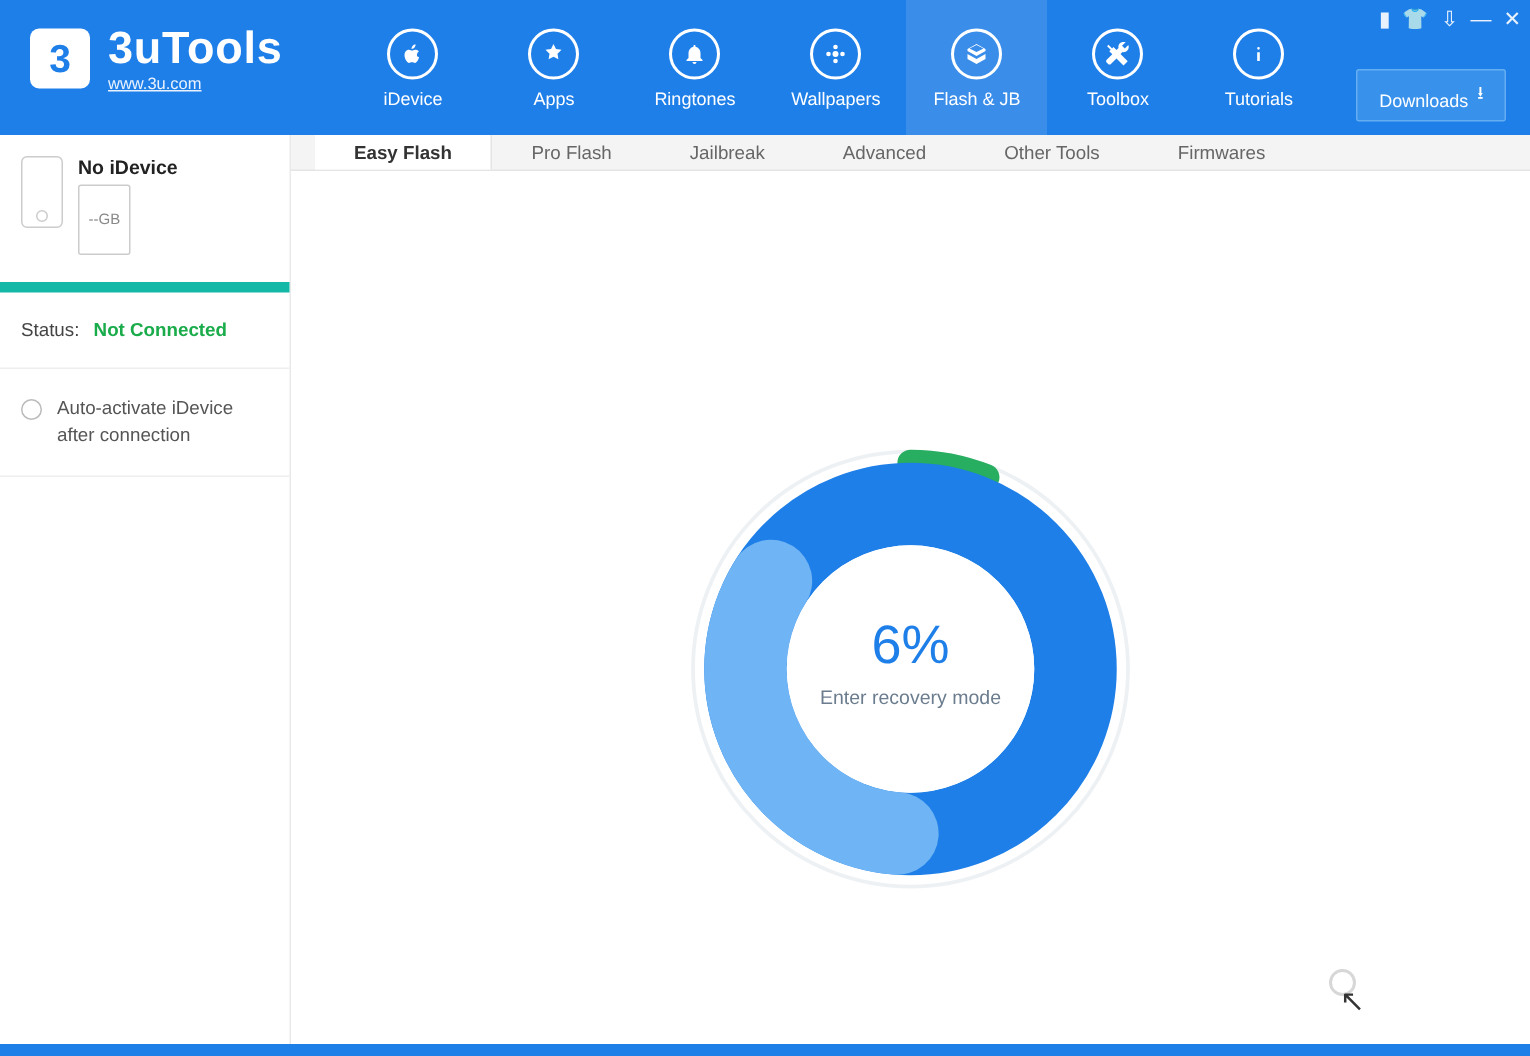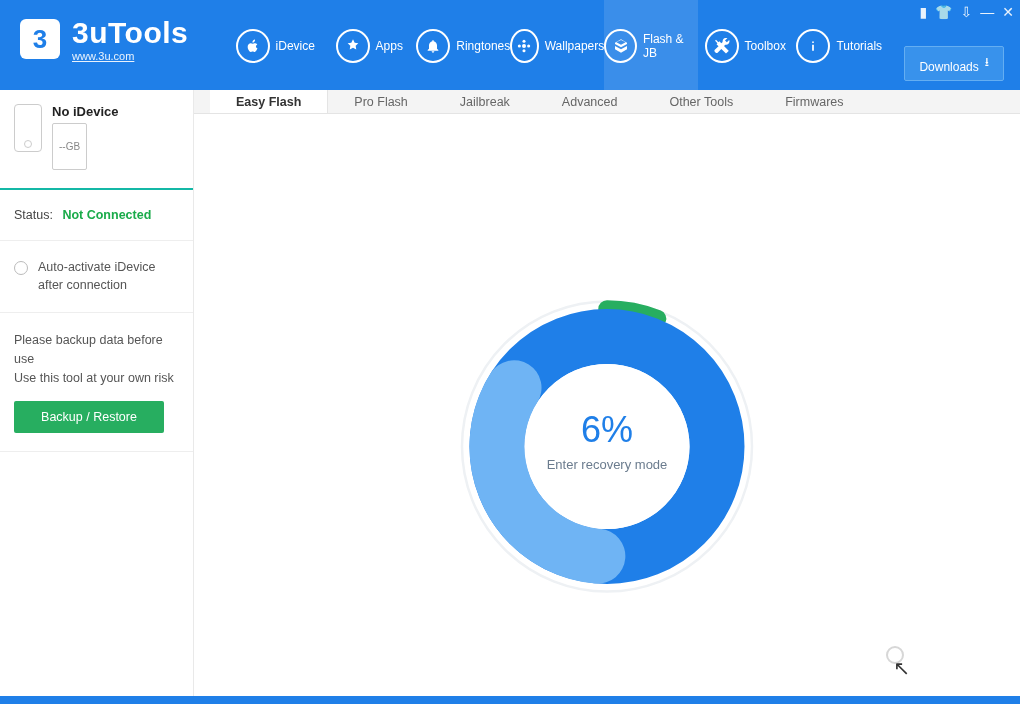--- a/index.html
+++ b/index.html
@@ -17,21 +17,21 @@
       width: 40px; height: 40px; background: #fff; border-radius: 6px;
       display: flex; align-items: center; justify-content: center;
       color: #1f7fe8; font-size: 26px; font-weight: 700;
     }
     .logo-text .brand { font-size: 30px; font-weight: 600; letter-spacing: .5px; }
     .logo-text .url   { font-size: 11px; opacity: .9; text-decoration: underline; }
 
     .nav { display: flex; align-items: center; margin-left: 40px; height: 100%; }
     .nav-item {
       width: 94px; height: 100%;
-      display: flex; flex-direction: row; align-items: center; justify-content: center;
+      display: flex; flex-direction: column; align-items: center; justify-content: center;
       gap: 6px; font-size: 12px; color: #fff; cursor: pointer;
       border-top: 2px solid transparent;
     }
     .nav-item.active { background: rgba(255,255,255,.12); }
     .nav-icn {
       width: 34px; height: 34px; border: 2px solid #fff; border-radius: 50%;
       display: flex; align-items: center; justify-content: center;
     }
     .nav-icn svg { fill: #fff; }
 
@@ -52,21 +52,21 @@
       padding-left: 210px; font-size: 12.5px; color: #666;
     }
     .subtab { padding: 0 26px; height: 100%; display: flex; align-items: center; cursor: pointer; }
     .subtab.active { background: #fff; color: #333; font-weight: 600; border-right: 1px solid #e4e4e4; }
 
     
     .sidebar {
       position: absolute; left: 0; top: 90px; width: 194px; bottom: 8px;
       background: #fff; border-right: 1px solid #e9e9e9; font-size: 12.5px;
     }
-    .dev-row { display: flex; gap: 10px; padding: 14px 14px 18px; border-bottom: 2px solid #14b8a6; }
+    .dev-row { display: flex; gap: 10px; padding: 14px 14px 18px; border-bottom: 7px solid #14b8a6; }
     .phone-icn { width: 28px; height: 48px; border: 1.5px solid #ccc; border-radius: 4px; position: relative; }
     .phone-icn::after { content:""; position:absolute; bottom:3px; left:50%; transform:translateX(-50%); width:6px; height:6px; border:1px solid #ccc; border-radius:50%; }
     .dev-name { font-weight: 600; font-size: 13px; color:#222; }
     .dev-cap  { display:inline-block; margin-top:4px; padding:17px 6px; border:1px solid #ccc; border-radius:2px; font-size:10px; color:#888; }
     .side-block { padding: 18px 14px; border-bottom: 1px solid #eee; }
     .status-line { color:#444; }
     .status-val { color:#1aab4a; font-weight:600; margin-left:6px; }
     .check-row { display:flex; gap:10px; align-items:flex-start; line-height:1.4; color:#555; }
     .check-row .ring { width:14px; height:14px; border:1.5px solid #bbb; border-radius:50%; margin-top:2px; flex:none; }
     .warn { color:#555; line-height:1.5; }
@@ -194,25 +194,20 @@
   <div class="side-block">
     <span class="status-line">Status:</span>
     <span class="status-val">Not Connected</span>
   </div>
 
   <div class="side-block check-row">
     <span class="ring"></span>
     <span>Auto-activate iDevice after connection</span>
   </div>
 
-  <div class="side-block">
-    <div class="warn">Please backup data before use</div>
-    <div class="warn">Use this tool at your own risk</div>
-    <div class="restore-btn">Backup / Restore</div>
-  </div>
 </div>
 
 <div class="main">
   <div class="donut-wrap">
     <svg class="donut" viewBox="0 0 120 120">
 
       <circle cx="60" cy="60" r="58" fill="none" stroke="#eef1f4" stroke-width="1"></circle>
 
       <circle cx="60" cy="60" r="55" fill="none" stroke="#27ae60" stroke-width="7" stroke-dasharray="20.7 324.9" transform="rotate(-90 60 60)" stroke-linecap="round"></circle>
 

